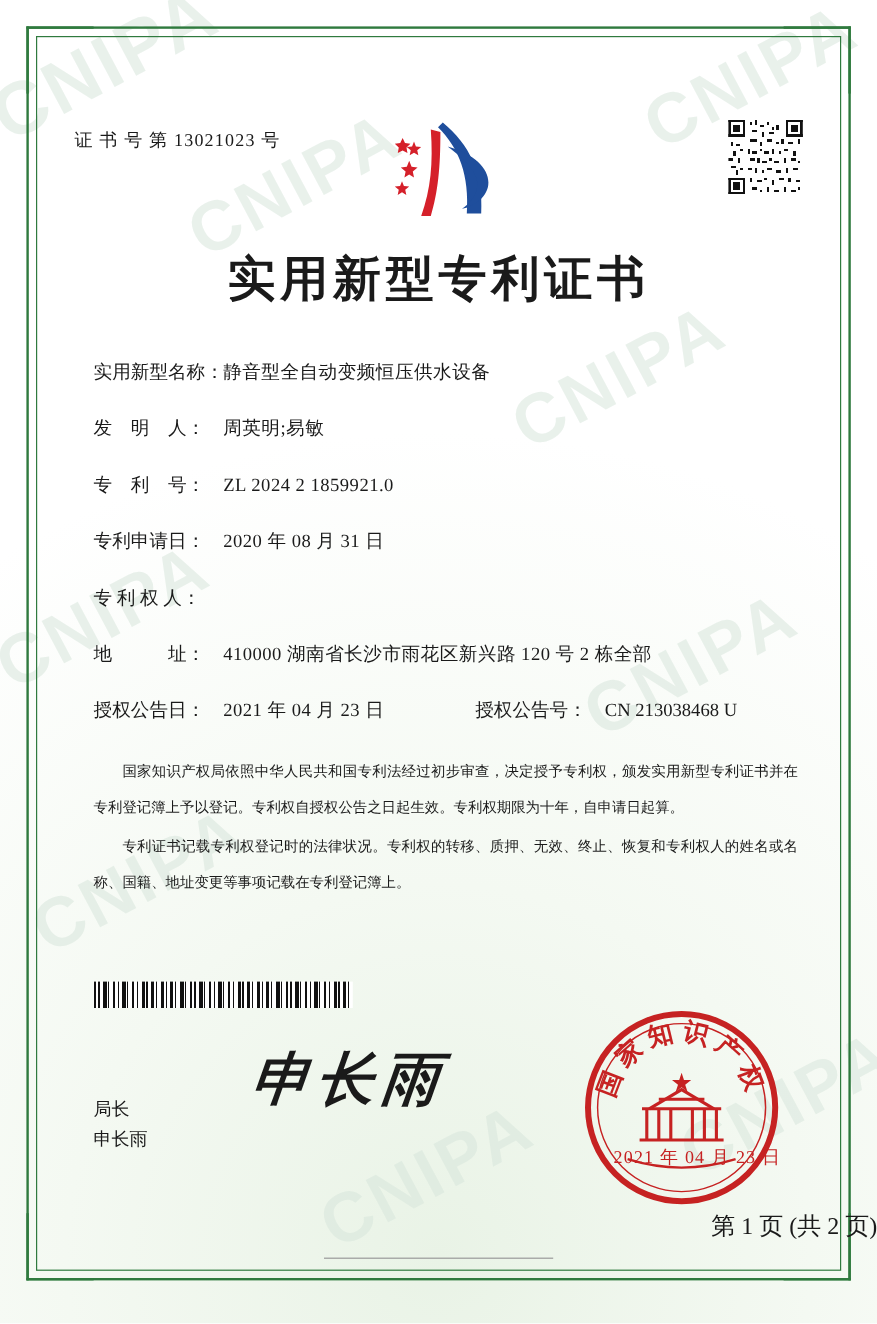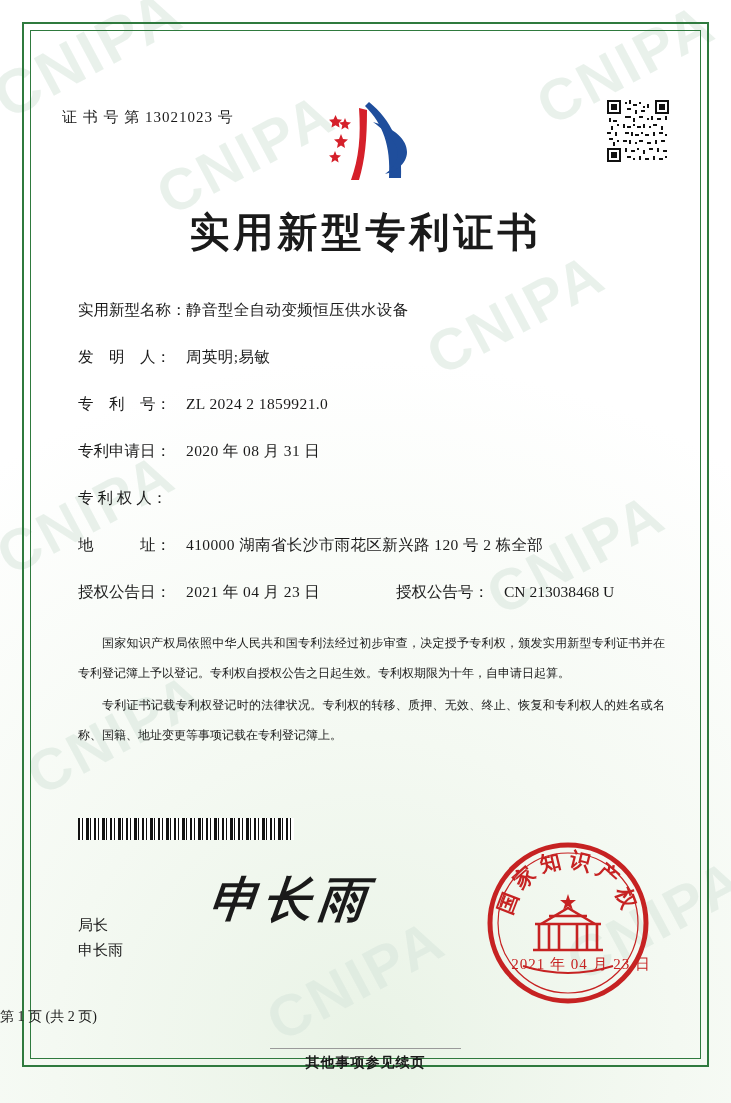--- a/index.html
+++ b/index.html
@@ -138,21 +138,21 @@
     width:170px;height:170px;
   }
   .seal-date{
     position:absolute;right:80px;top:955px;
     font-size:15px;color:#c62222;letter-spacing:1px;
   }
 
   
   .page-no{
     position:absolute;left:0;right:0;top:1008px;
-    text-align:left;font-size:14px;
+    text-align:right;font-size:20px;
   }
   .footnote{
     position:absolute;left:0;right:0;top:1054px;
     text-align:center;font-size:14px;font-weight:bold;letter-spacing:1px;
   }
   .footrule{
     position:absolute;left:270px;right:270px;top:1048px;
     border-top:1px solid #9a9a9a;
   }
 </style>
@@ -354,15 +354,14 @@
       </g>
       <g stroke="#c62222" stroke-width="2" fill="none">
         <path d="M40 128 Q85 142 130 128"></path>
       </g>
     </svg>
   </div>
   <div class="seal-date">2021 年 04 月 23 日</div>
 
   <div class="page-no">第 1 页 (共 2 页)</div>
   <div class="footrule"></div>
-  <div class="footnote">其他事项参见续页</div>
 
 </div>
 
 </body></html>

